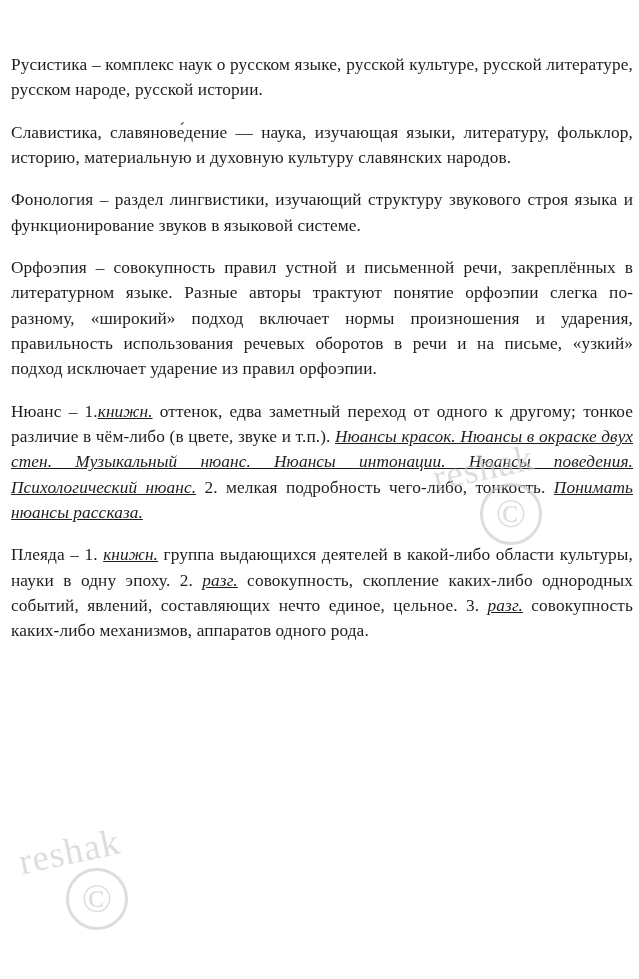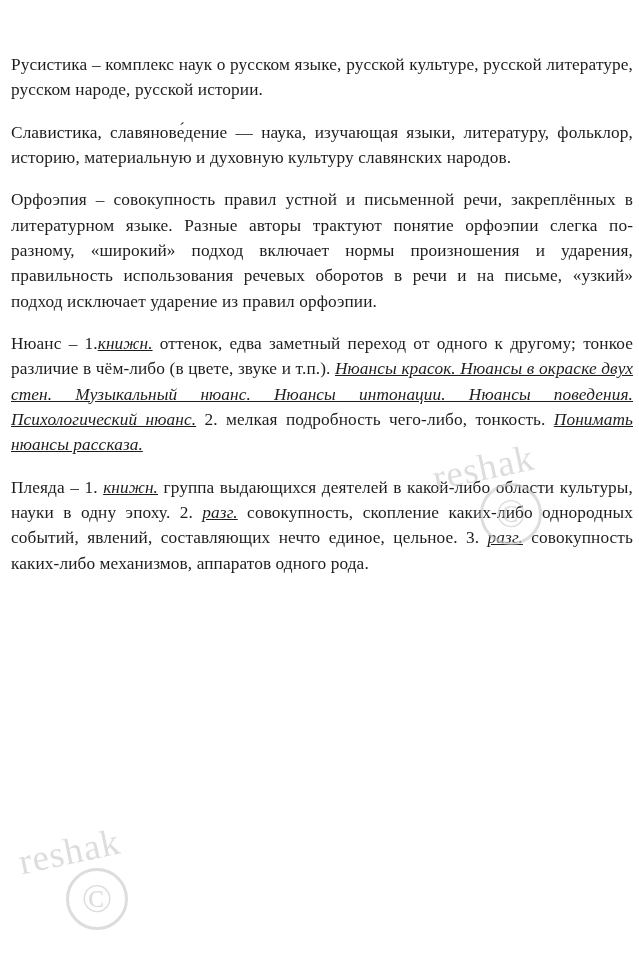--- a/index.html
+++ b/index.html
@@ -89,20 +89,23 @@
 <div class="page">
 
   <p class="para">
     <span>Русистика – комплекс наук о русском языке, русской культуре, русской литературе, русском народе, русской истории.</span>
   </p>
 
   <p class="para">
     <span>Славистика, славянове́дение — наука, изучающая языки, литературу, фольклор, историю, материальную и духовную культуру славянских народов.</span>
   </p>
 
+  <p class="para">
+    <span>Фонология – раздел лингвистики, изучающий структуру звукового строя языка и функционирование звуков в языковой системе.</span>
+  </p>
 
   <p class="para">
     <span>Орфоэпия – совокупность правил устной и письменной речи, закреплённых в литературном языке. Разные авторы трактуют понятие орфоэпии слегка по-разному, «широкий» подход включает нормы произношения и ударения, правильность использования речевых оборотов в речи и на письме, «узкий» подход исключает ударение из правил орфоэпии.</span>
   </p>
 
 
   <p class="para">
     <span>Нюанс – 1.</span><span class="it">книжн.</span><span> оттенок, едва заметный переход от одного к другому; тонкое различие в чём-либо (в цвете, звуке и т.п.). </span><span class="it">Нюансы красок. Нюансы в окраске двух стен. Музыкальный нюанс. Нюансы интонации. Нюансы поведения. Психологический нюанс.</span><span> 2. мелкая подробность чего-либо, тонкость. </span><span class="it">Понимать нюансы рассказа.</span>
   </p>
 

